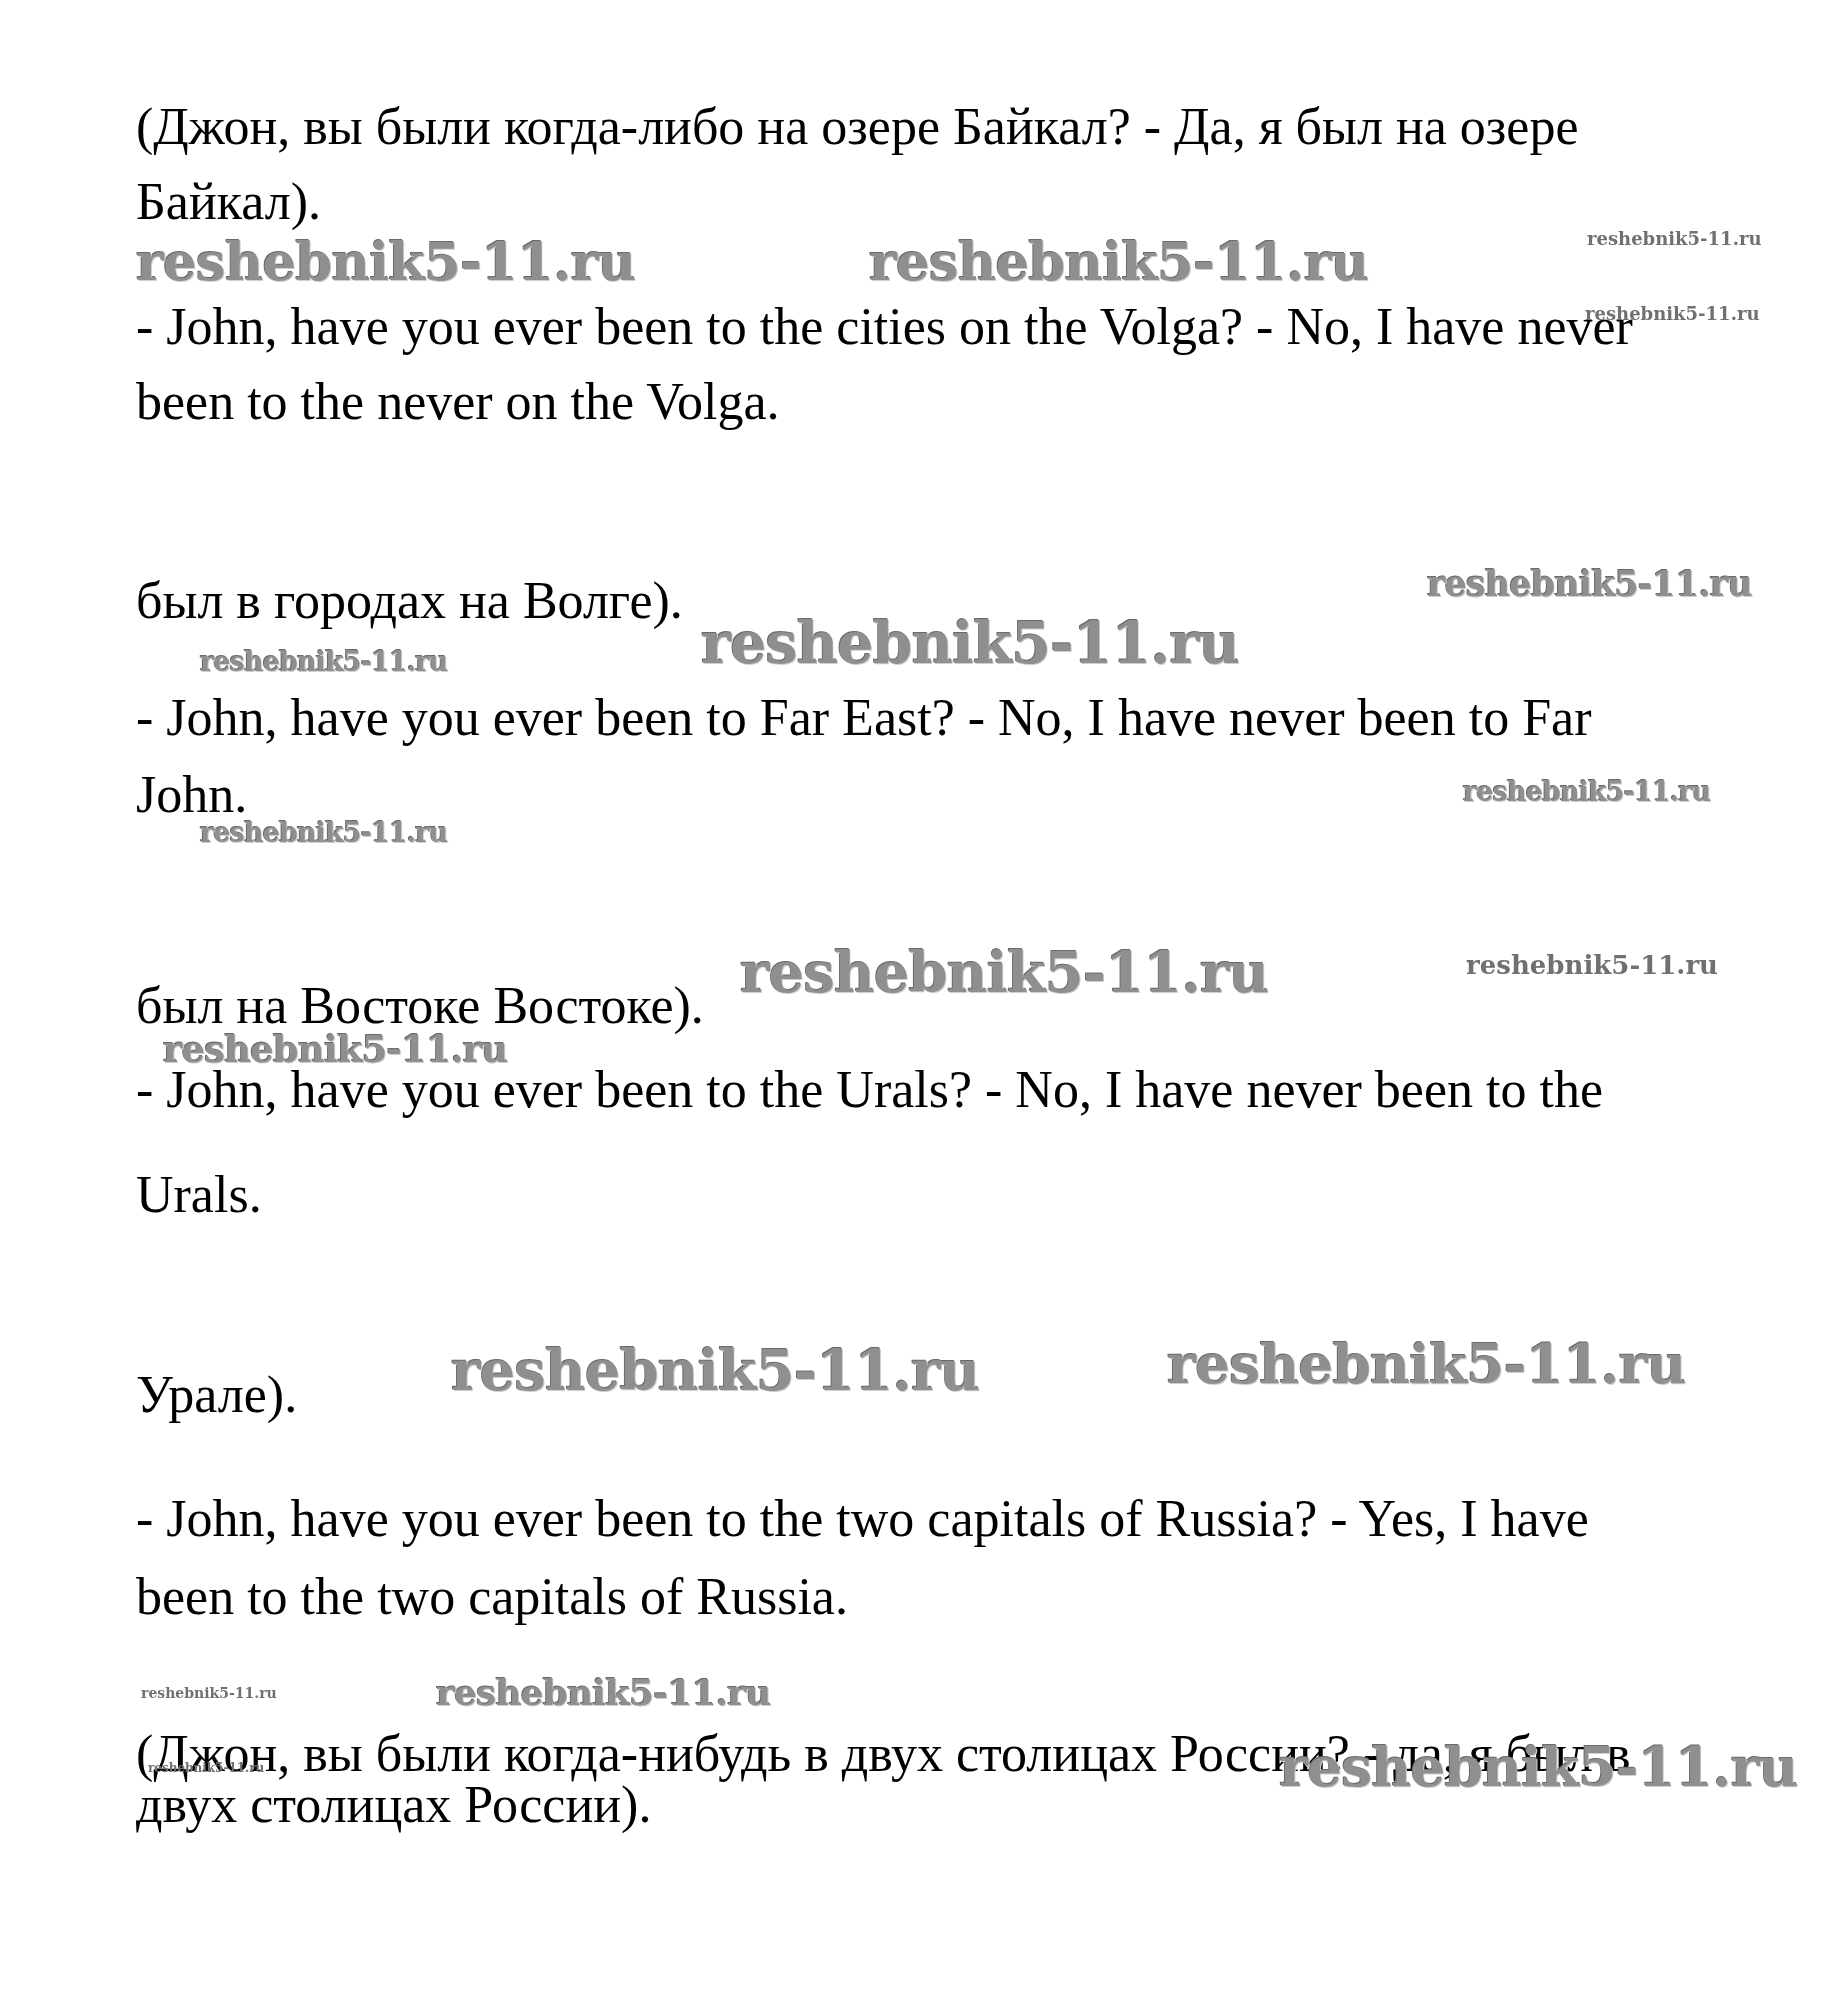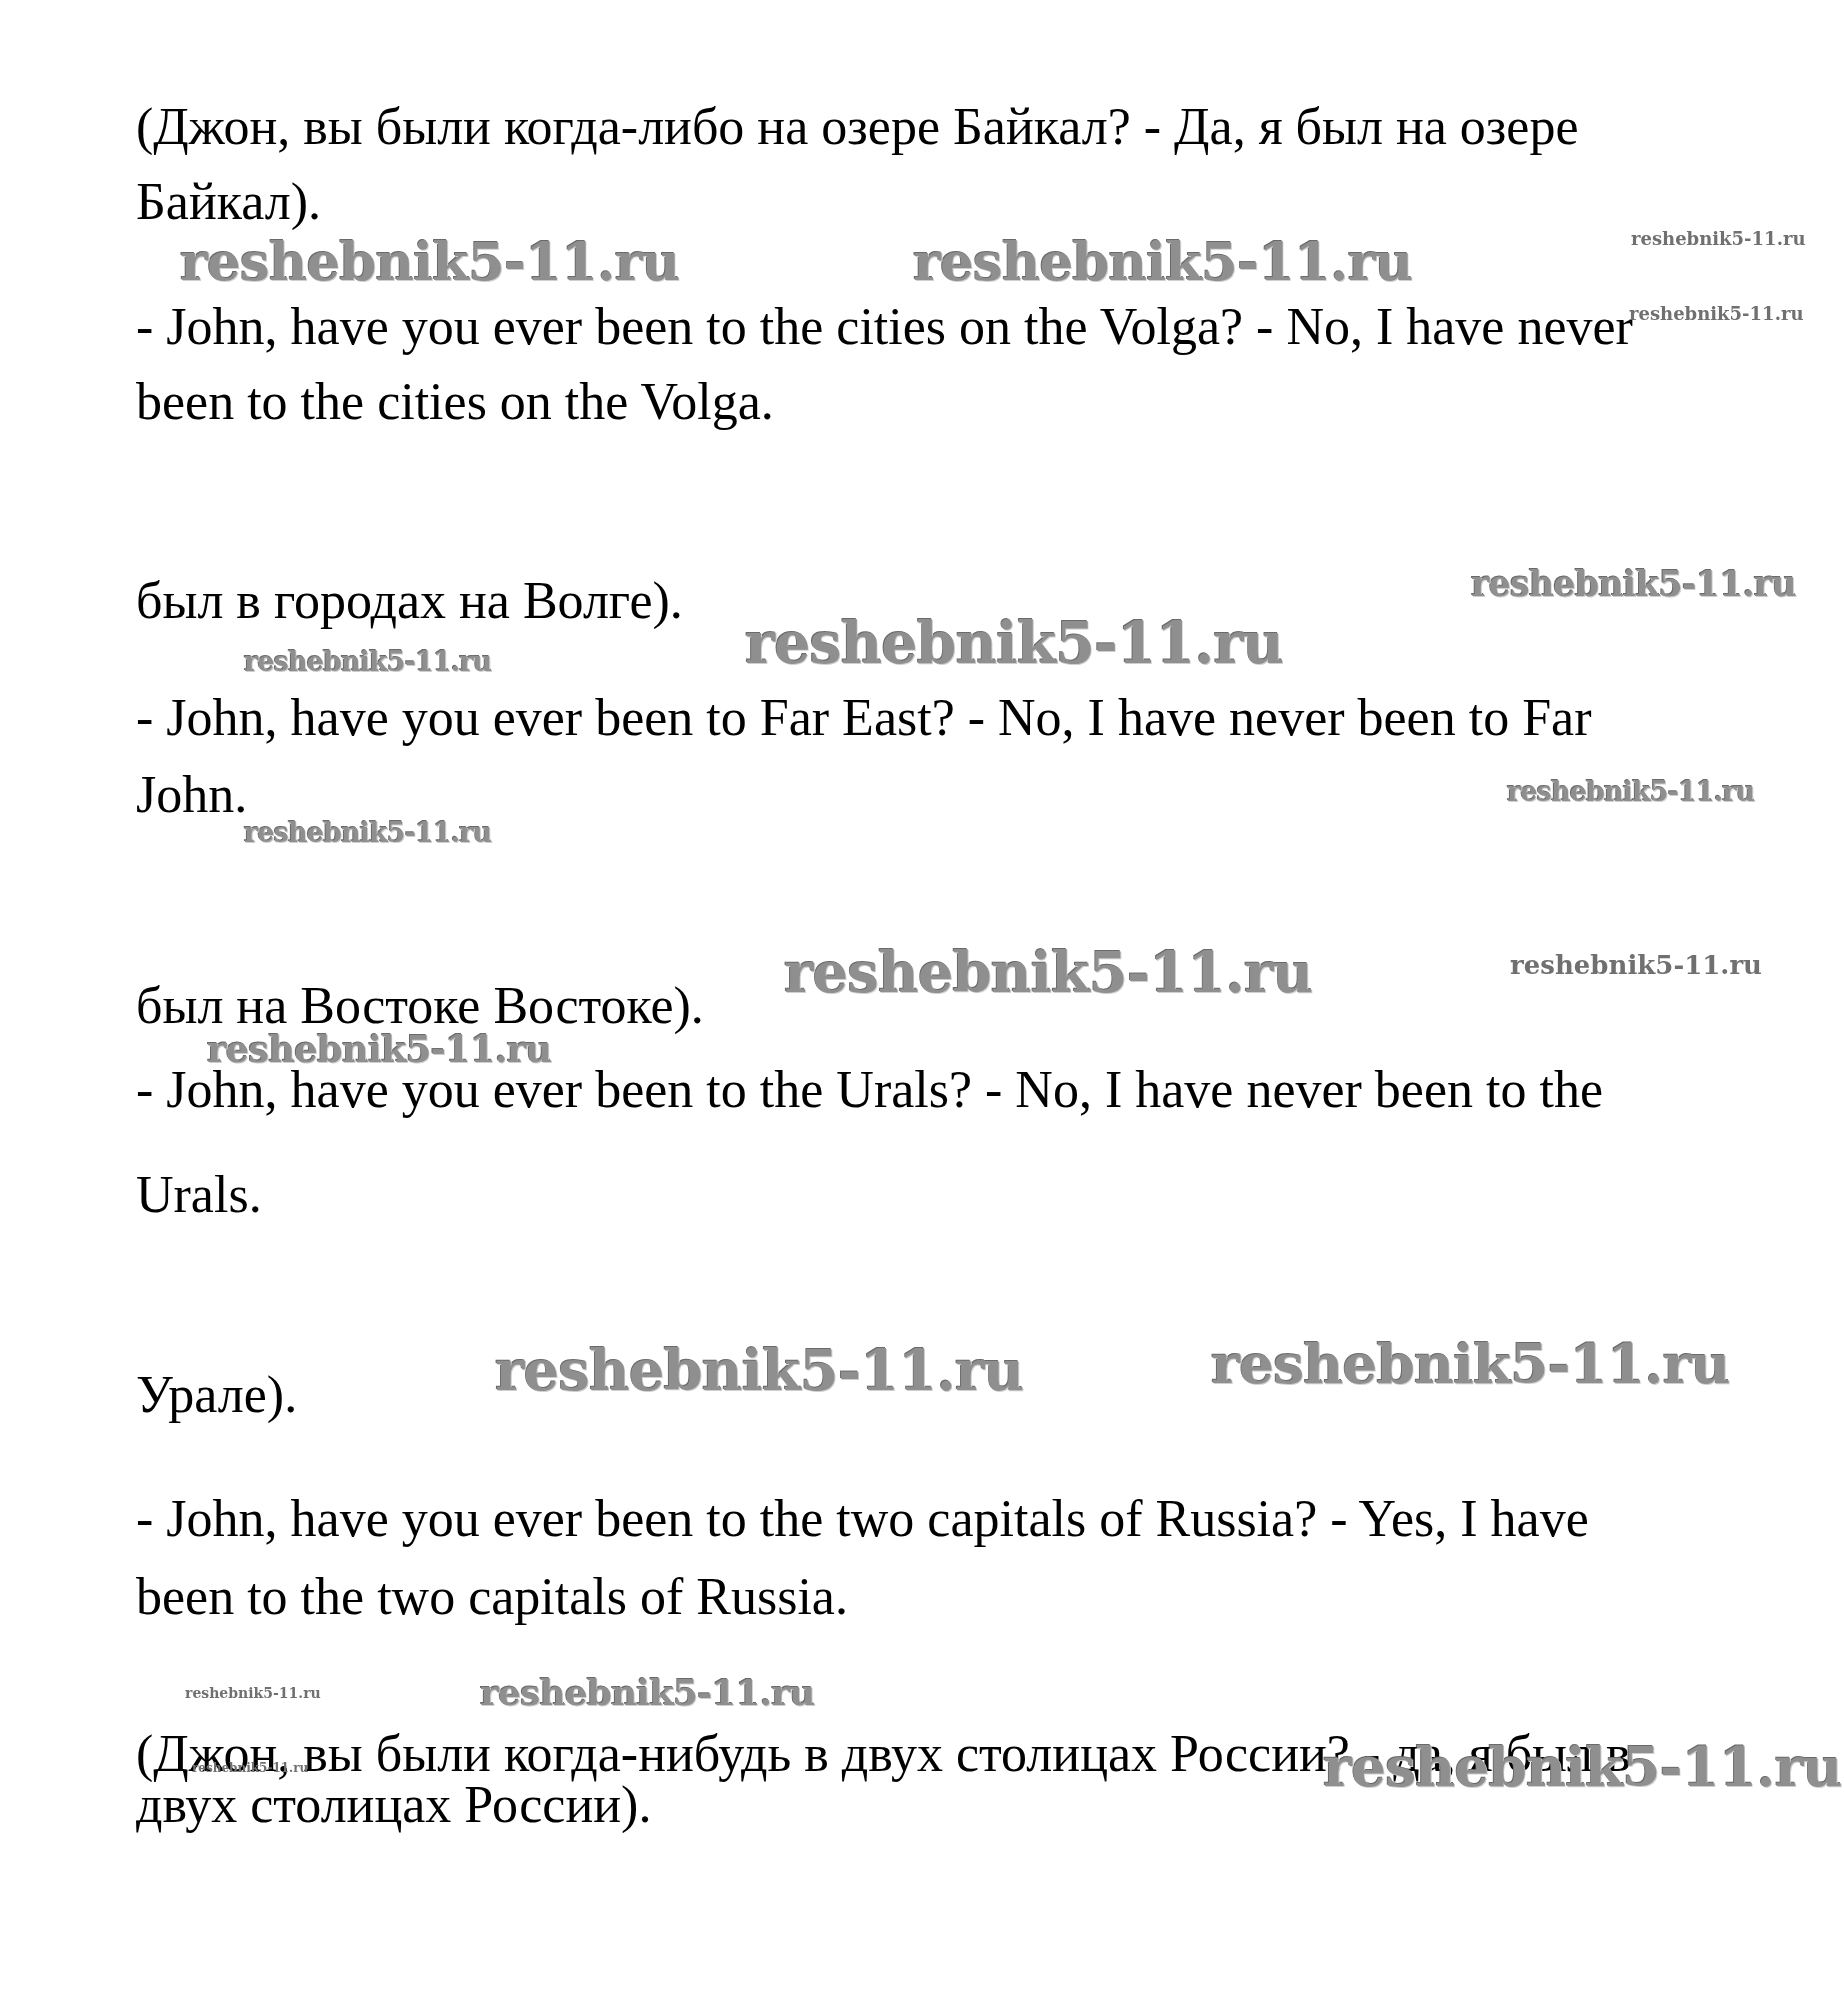--- a/index.html
+++ b/index.html
@@ -22,21 +22,20 @@
   }
   .wm{
     position:absolute;
     font-family:"DejaVu Serif",serif;
     font-weight:bold;
     line-height:1;
     white-space:pre;
     color:#8f8f8f;
     text-shadow:0.9px 0.9px 0 #cfcfcf, -0.9px -0.9px 0 #6a6a6a;
     letter-spacing:-0.9px;
-    margin-left:44px;
   }
   .wm.small{
     color:#707070;
     text-shadow:none;
     letter-spacing:0;
   }
 </style>
 </head>
 <body>
 
@@ -44,21 +43,21 @@
 
   <div class="line" style="top:101px">(Джон, вы были когда-либо на озере Байкал? - Да, я был на озере</div>
   <div class="line" style="top:176px">Байкал).</div>
 
   <span class="wm" style="left:136px;  top:235px;  font-size:53px">reshebnik5-11.ru</span>
   <span class="wm" style="left:869px;  top:235px;  font-size:53px">reshebnik5-11.ru</span>
   <span class="wm small" style="left:1587px; top:230px;  font-size:18px">reshebnik5-11.ru</span>
 
   <div class="line" style="top:301px">- John, have you ever been to the cities on the Volga? - No, I have never</div>
   <span class="wm small" style="left:1585px; top:305px;  font-size:18px">reshebnik5-11.ru</span>
-  <div class="line" style="top:376px">been to the cities on the Volga.</div>
+  <div class="line" style="top:376px">been to the never on the Volga.</div>
 
   <div class="line" style="top:575px">был в городах на Волге).</div>
   <span class="wm" style="left:1427px; top:566px;  font-size:35px">reshebnik5-11.ru</span>
 
   <span class="wm" style="left:200px;  top:648px;  font-size:27px">reshebnik5-11.ru</span>
   <span class="wm" style="left:701px;  top:614px;  font-size:57px">reshebnik5-11.ru</span>
 
   <div class="line" style="top:692px">- John, have you ever been to Far East? - No, I have never been to Far</div>
   <div class="line" style="top:769px">John.</div>
   <span class="wm" style="left:1463px; top:778px;  font-size:27px">reshebnik5-11.ru</span>

